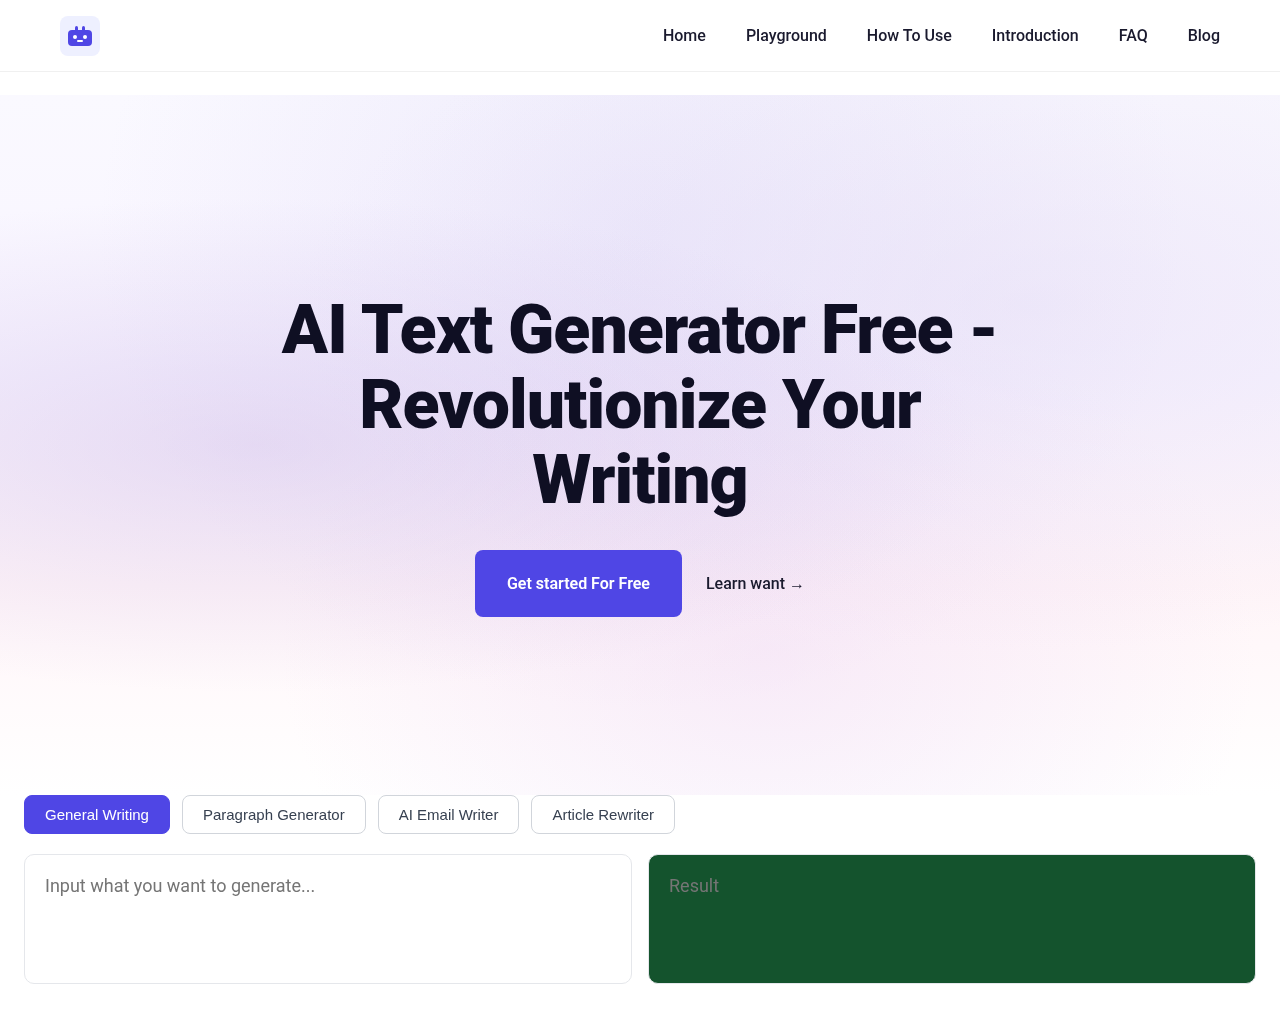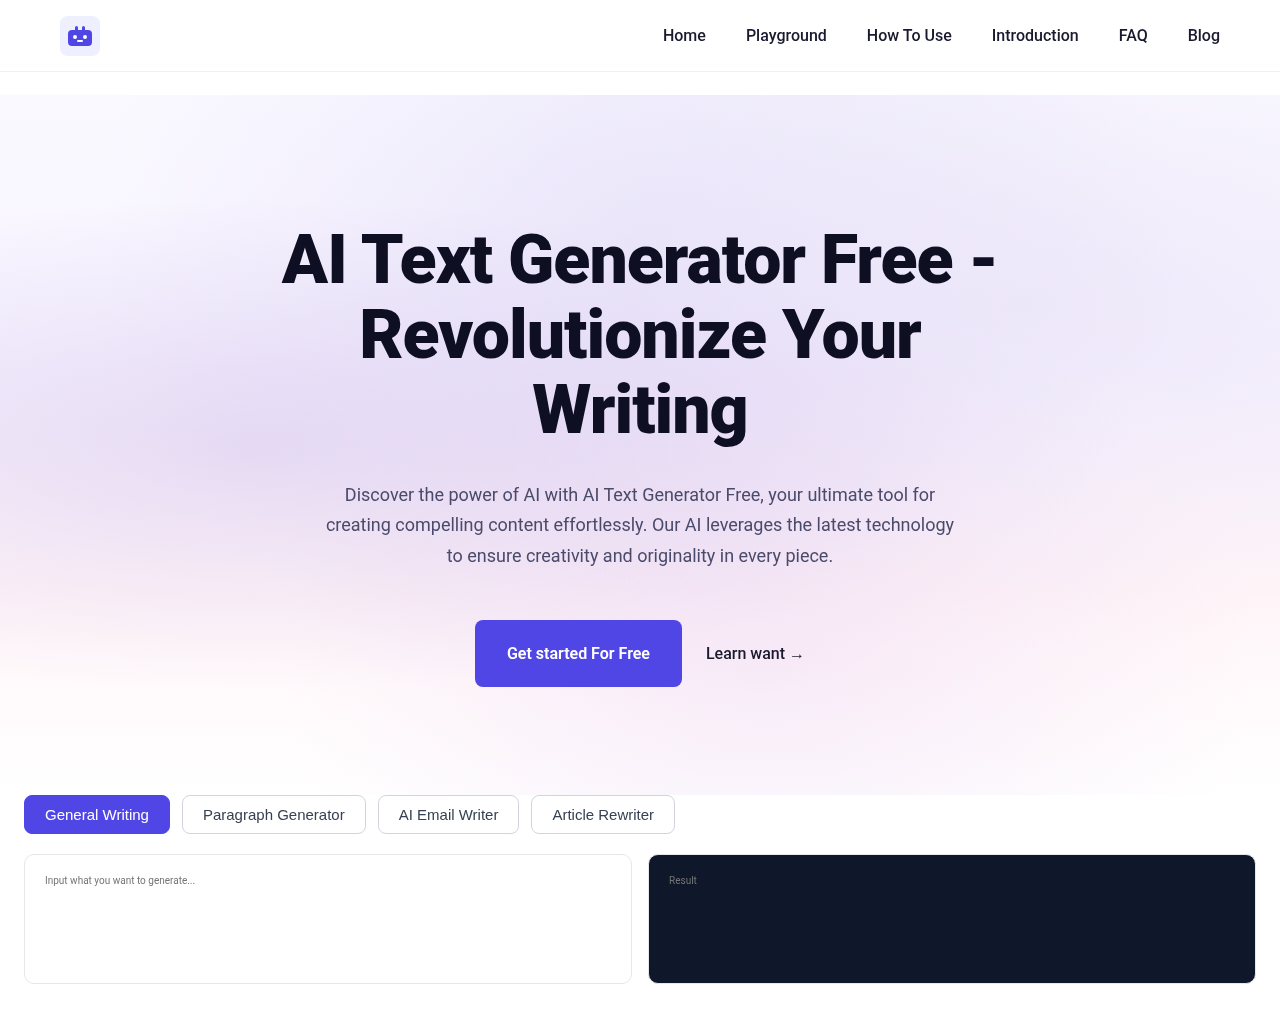--- a/index.html
+++ b/index.html
@@ -167,30 +167,30 @@
       gap: 16px;
       margin-top: 4px;
     }
 
     .editor-input, .editor-result {
       flex: 1;
       min-height: 130px;
       border: 1.5px solid #e5e7eb;
       border-radius: 10px;
       padding: 20px;
-      font-size: 10px;
+      font-size: 18px;
       color: #9ca3af;
       background: #ffffff;
       resize: none;
       outline: none;
       font-family: inherit;
     }
 
     .editor-result {
-      background: #0f172a;
+      background: #14532d;
     }
 
     
     .logo-svg {
       width: 40px;
       height: 40px;
     }
   </style>
 </head>
 <body>
@@ -226,21 +226,20 @@
     <li>
       <a href="#">Blog</a>
     </li>
   </ul>
 </nav>
 
 <section class="hero">
   <div class="hero-bg"></div>
   <div class="hero-content">
     <h1>AI Text Generator Free - Revolutionize Your Writing</h1>
-    <p>Discover the power of AI with AI Text Generator Free, your ultimate tool for creating compelling content effortlessly. Our AI leverages the latest technology to ensure creativity and originality in every piece.</p>
     <div class="hero-buttons">
       <a class="btn-primary" href="#">Get started For Free</a>
       <a class="btn-text" href="#">Learn want →</a>
     </div>
   </div>
 </section>
 
 <section class="tools-section">
   <div class="tabs-row">
     <button class="tab-btn active">General Writing</button>

